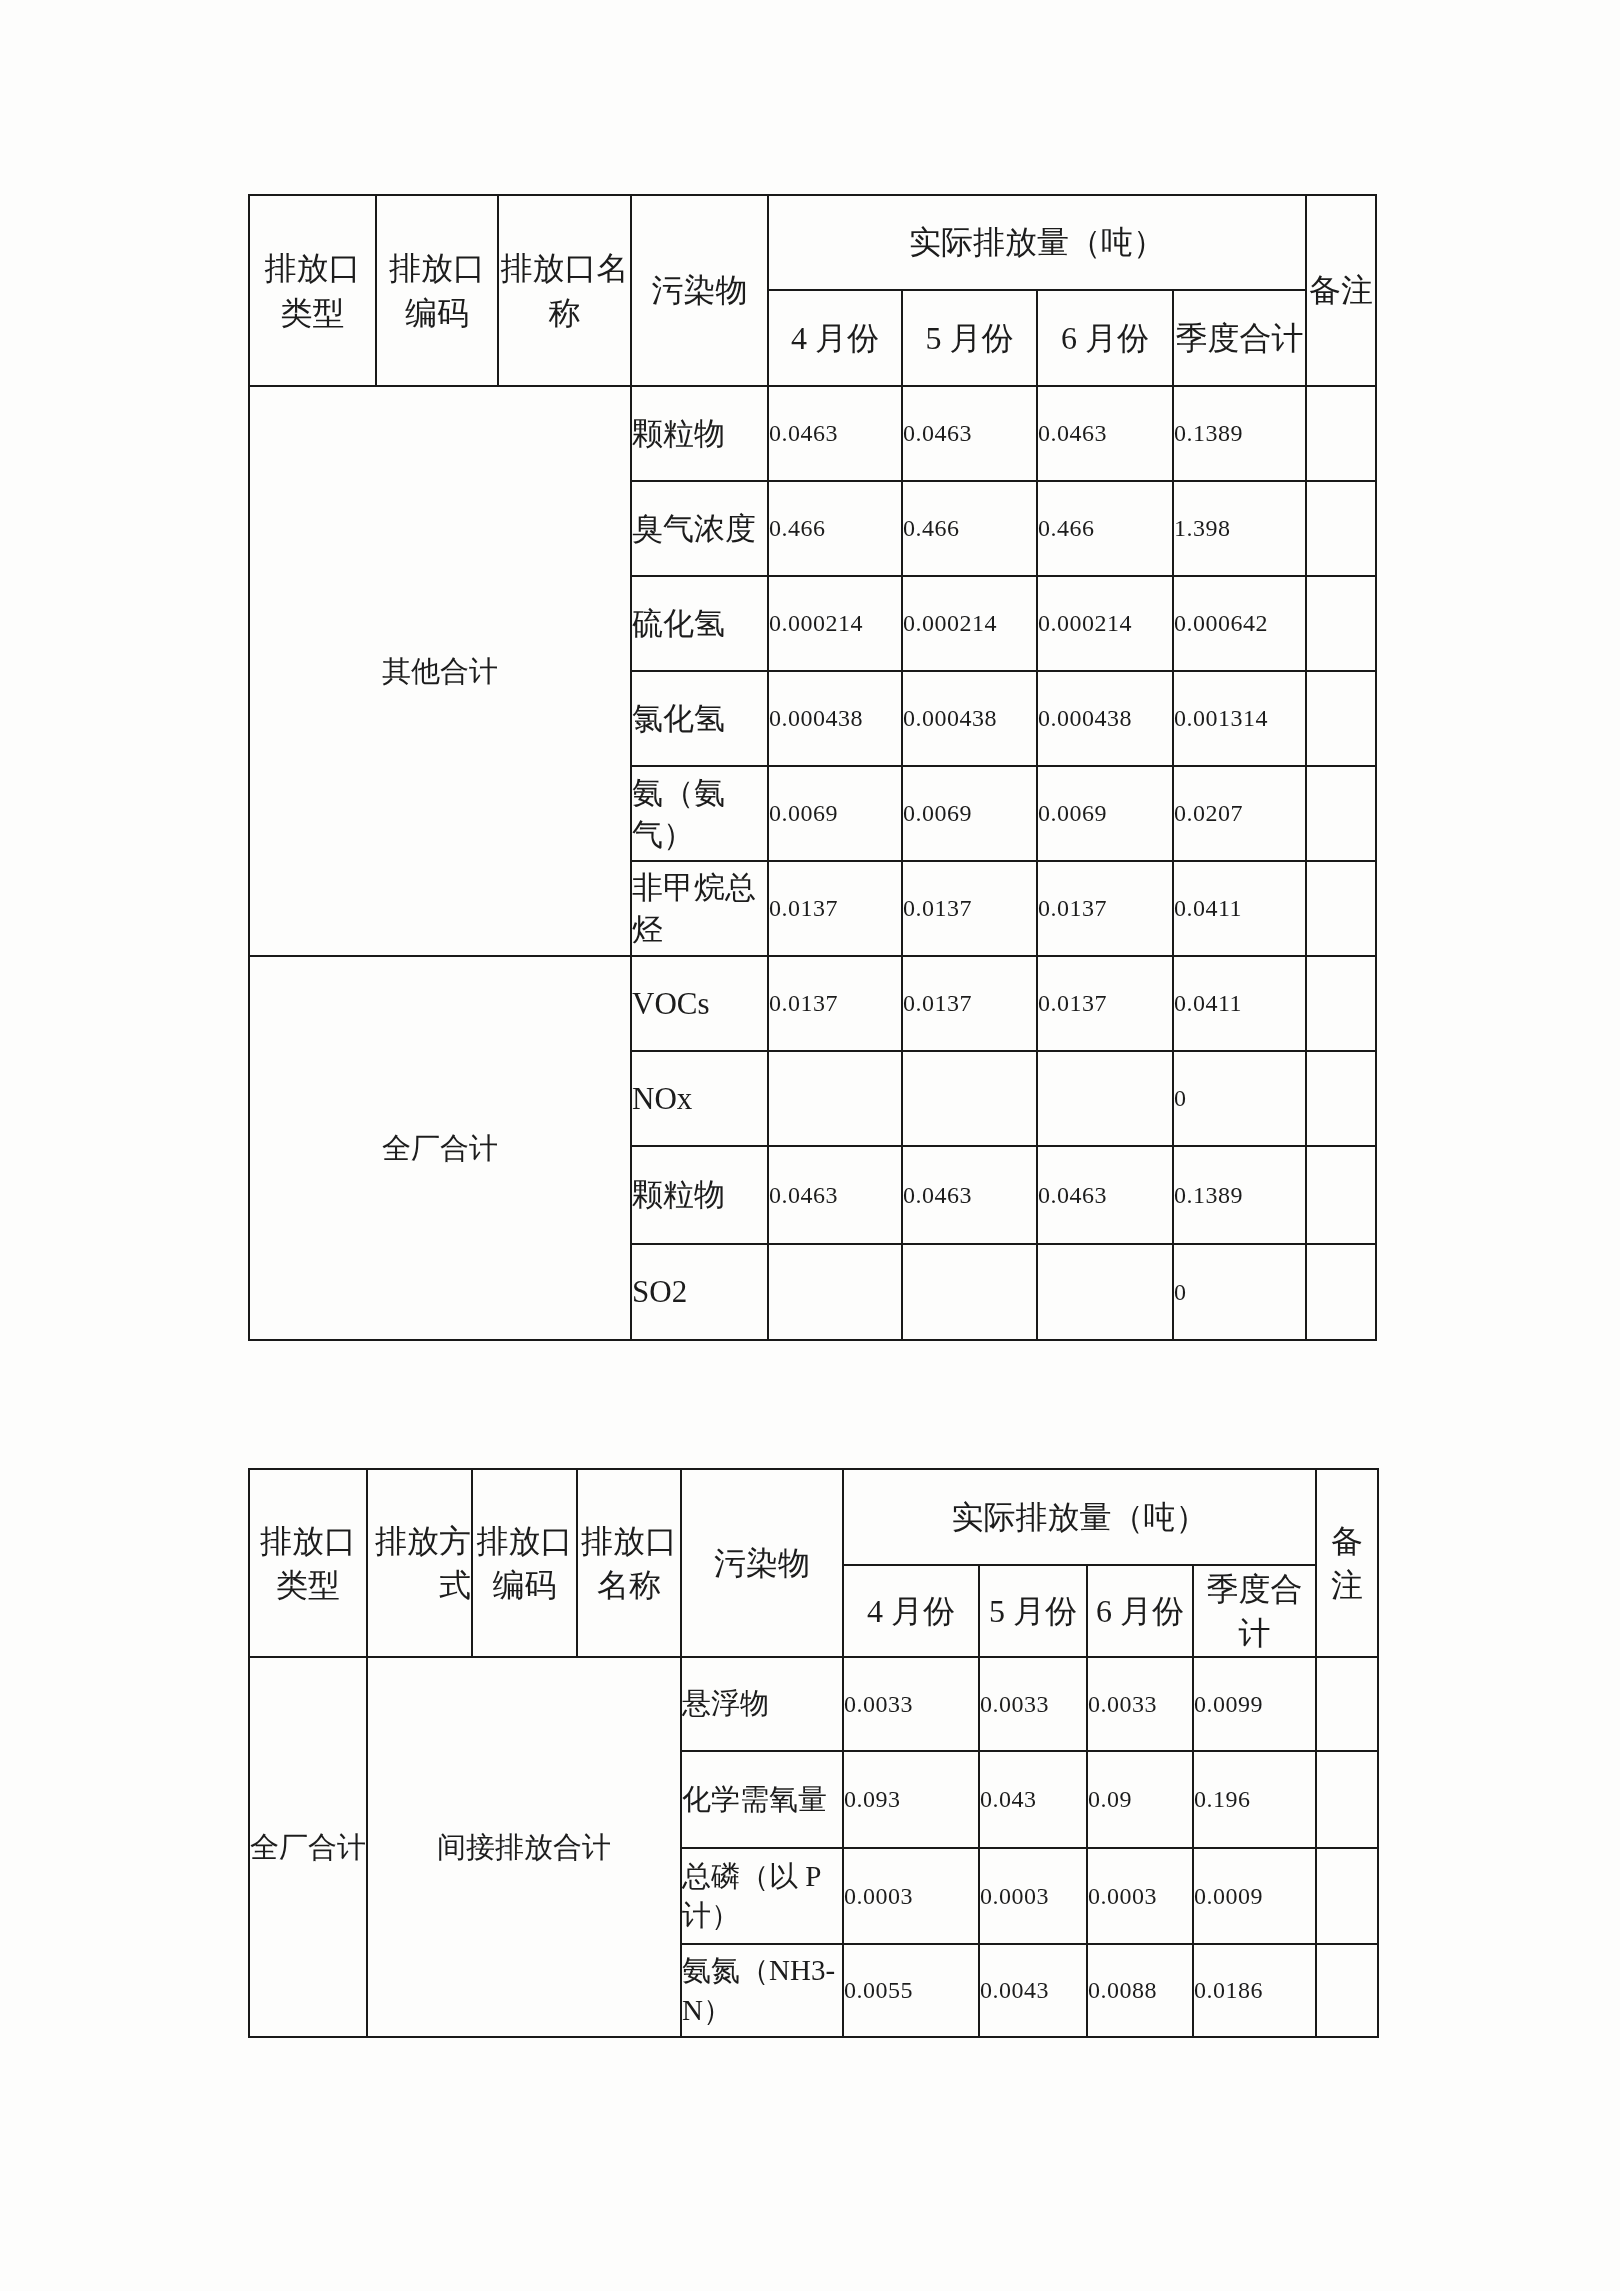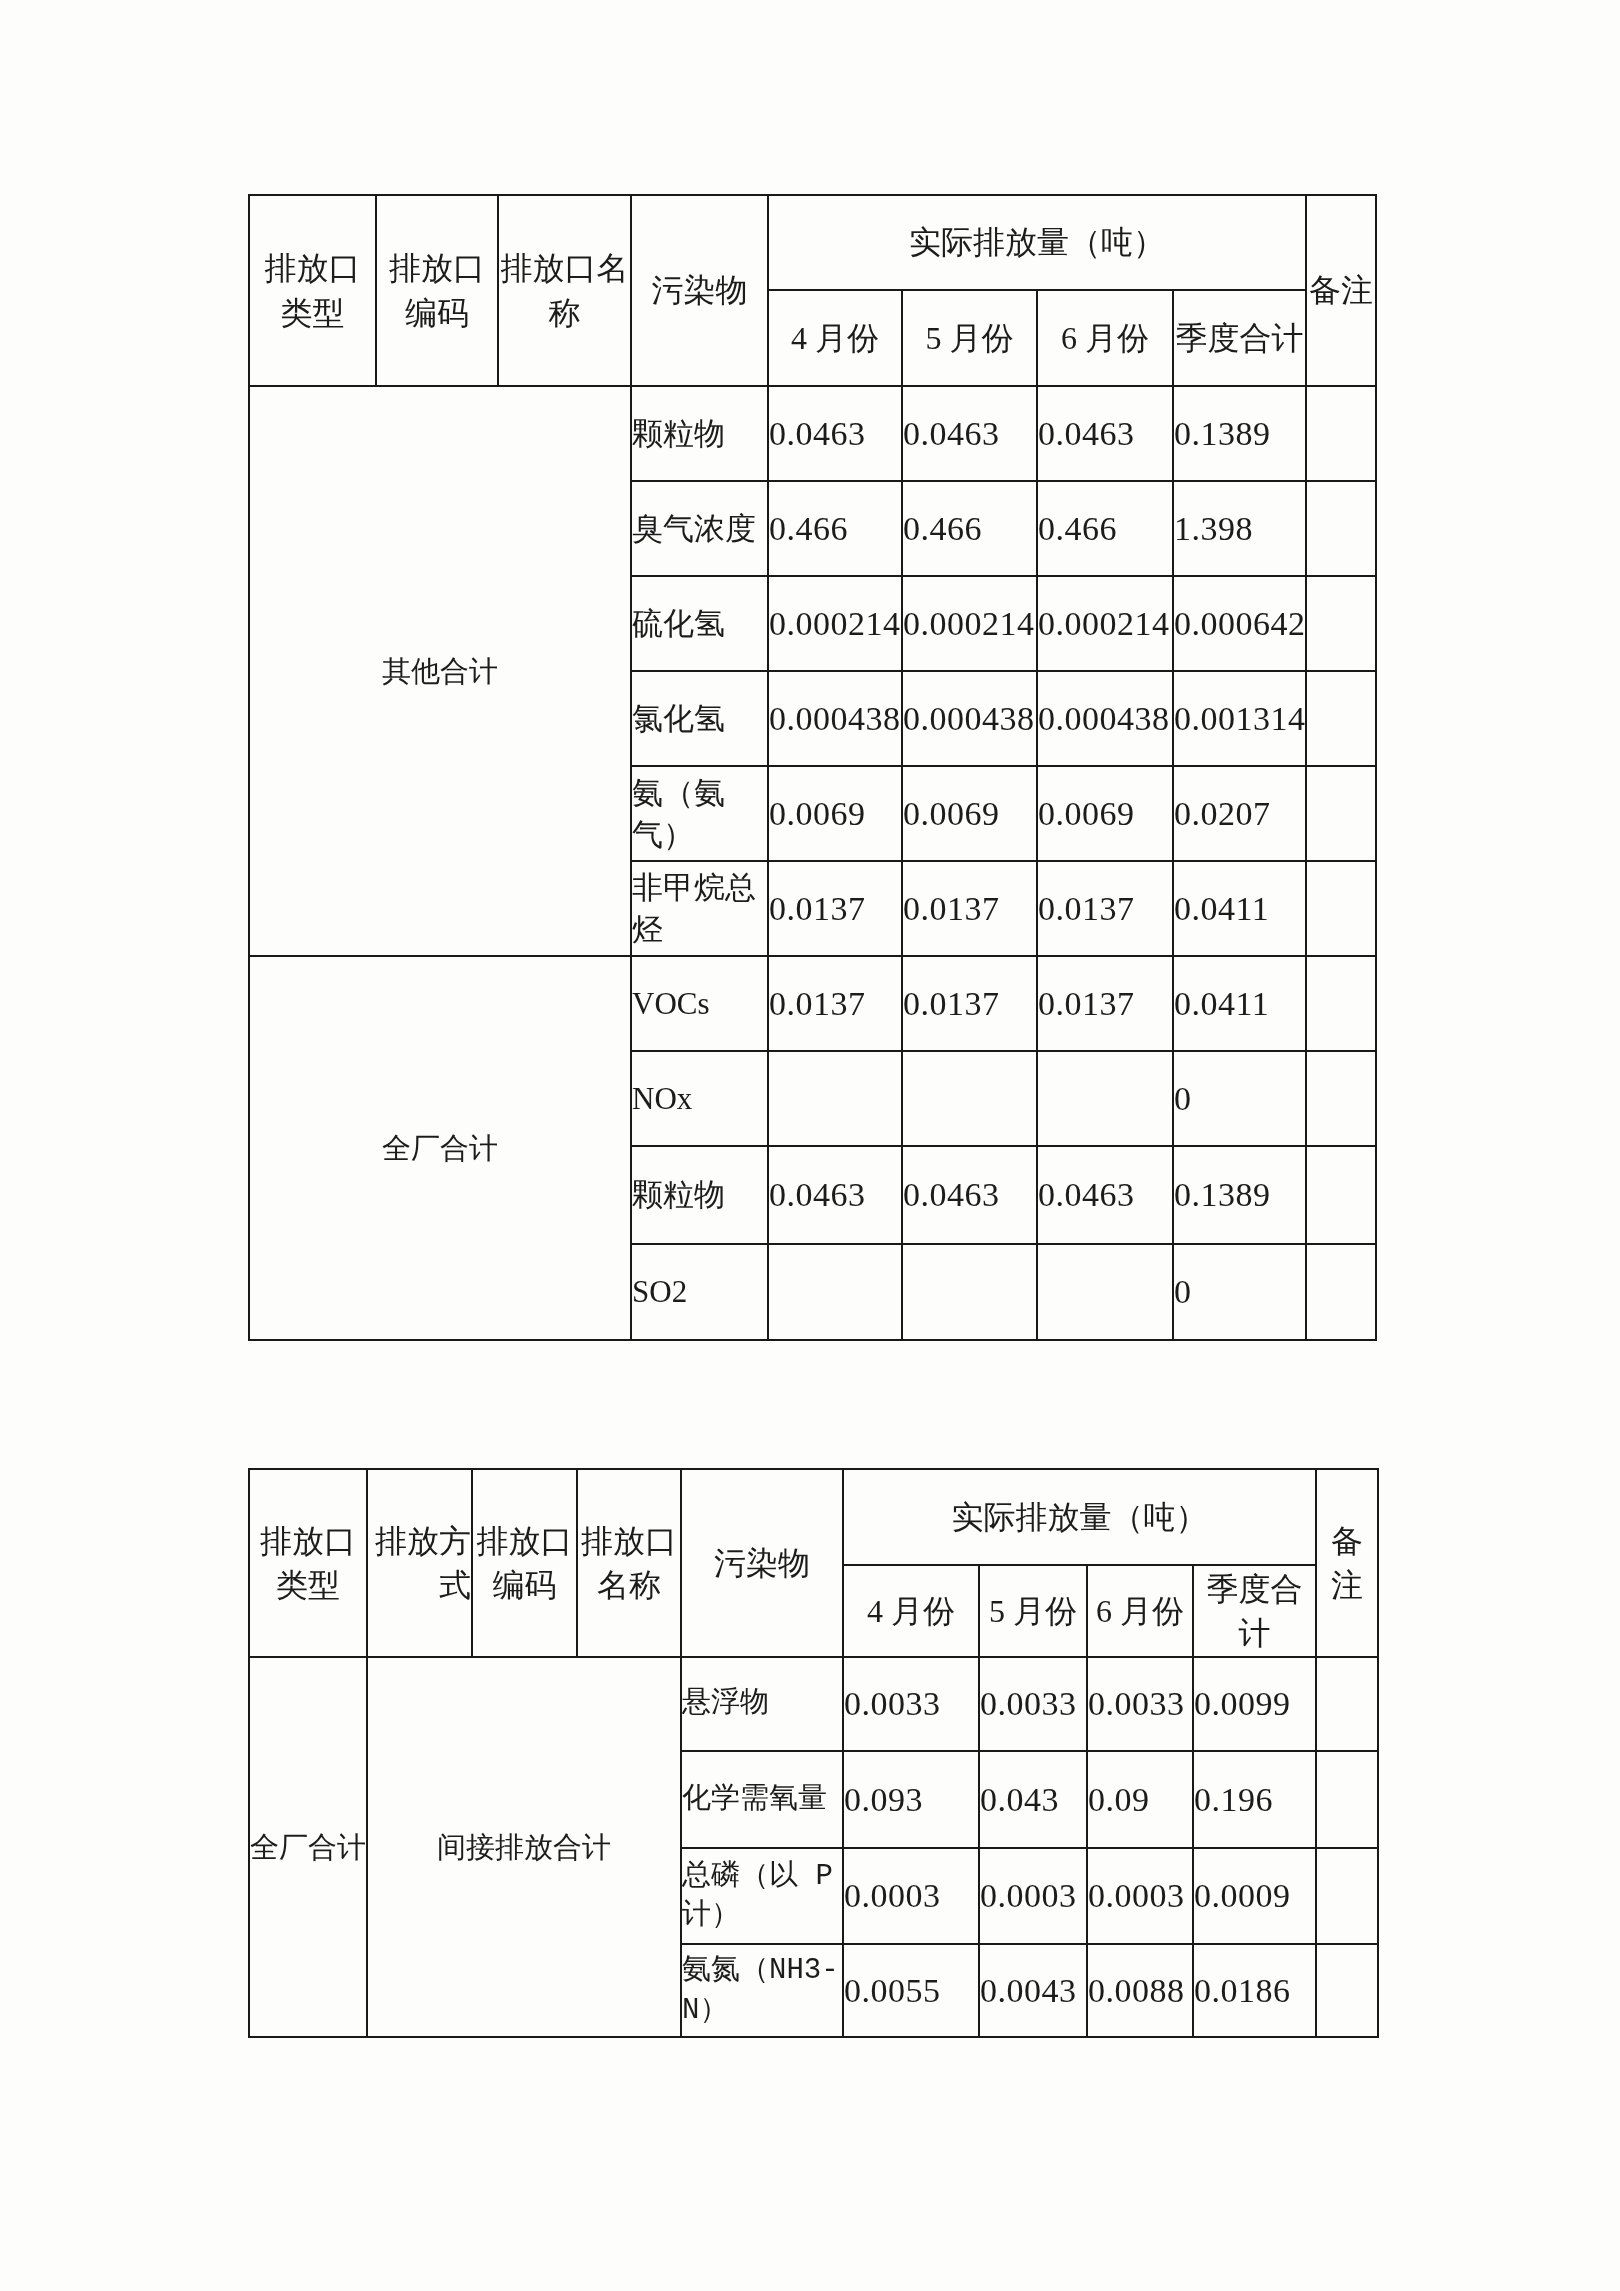--- a/index.html
+++ b/index.html
@@ -42,25 +42,25 @@
     font-size:29px;
     line-height:1.45;
   }
   
   .pol{
     font-size:31px;
     line-height:1.35;
     padding-left:7.8px;
     text-align:left;
   }
-  .t2 .pol{font-size:29px;font-family:Liberation Mono, monospace;}
+  .t2 .pol{font-size:29px;}
   
   .num{
     font-family:"Liberation Serif",serif;
-    font-size:34px;
+    font-size:24px;
     padding-left:9.8px;
     text-align:left;
     letter-spacing:0.5px;
   }
   
   .rem{}
   
   .rh97{height:95px;}
   .rh98{height:96px;}
   .rh94{height:92px;}

